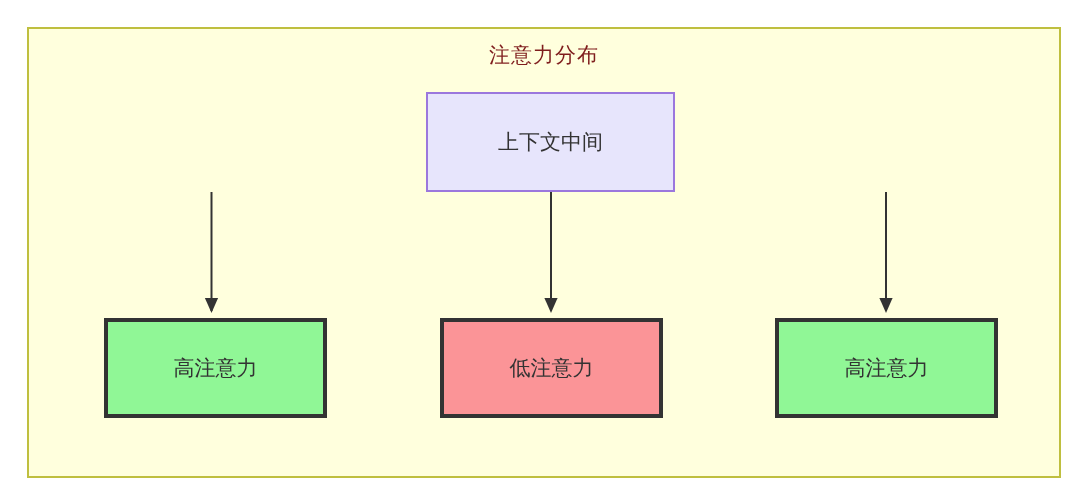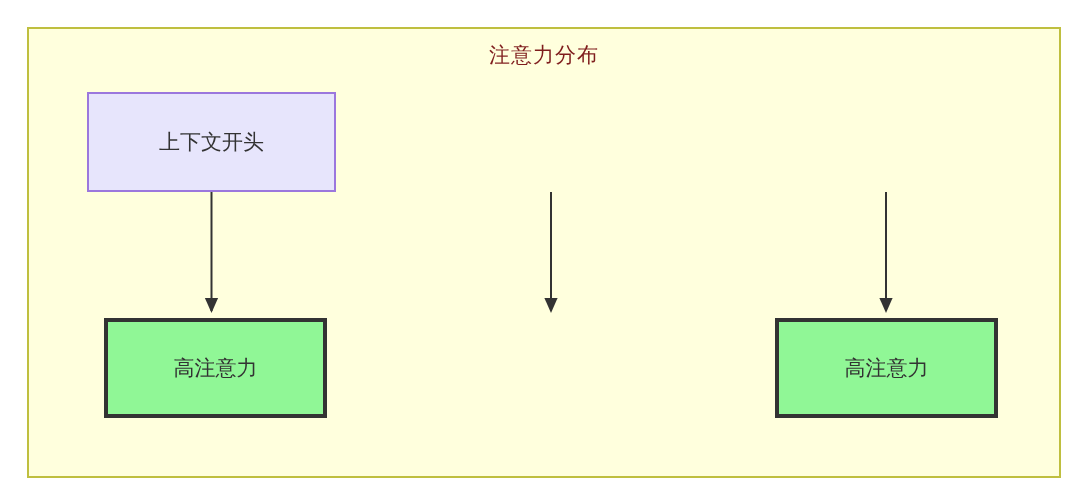--- a/index.html
+++ b/index.html
@@ -112,28 +112,31 @@
       </marker>
     </defs>
 
     <line x1="211.5" y1="192" x2="211.5" y2="311" stroke="#333333" stroke-width="2" marker-end="url(#arrowhead)"></line>
 
     <line x1="551" y1="192" x2="551" y2="311" stroke="#333333" stroke-width="2" marker-end="url(#arrowhead)"></line>
 
     <line x1="886" y1="192" x2="886" y2="311" stroke="#333333" stroke-width="2" marker-end="url(#arrowhead)"></line>
   </svg>
 
-  <div class="node node-context col1">
-    <span>上下文开头</span>
+
+  <div class="node node-context col2">
+    <span>上下文中间</span>
   </div>
-
 
 
   <div class="node node-attn high col1">
     <span>高注意力</span>
   </div>
 
+  <div class="node node-attn low col2">
+    <span>低注意力</span>
+  </div>
 
   <div class="node node-attn high col3">
     <span>高注意力</span>
   </div>
 
 </div>
 
 </body></html>

